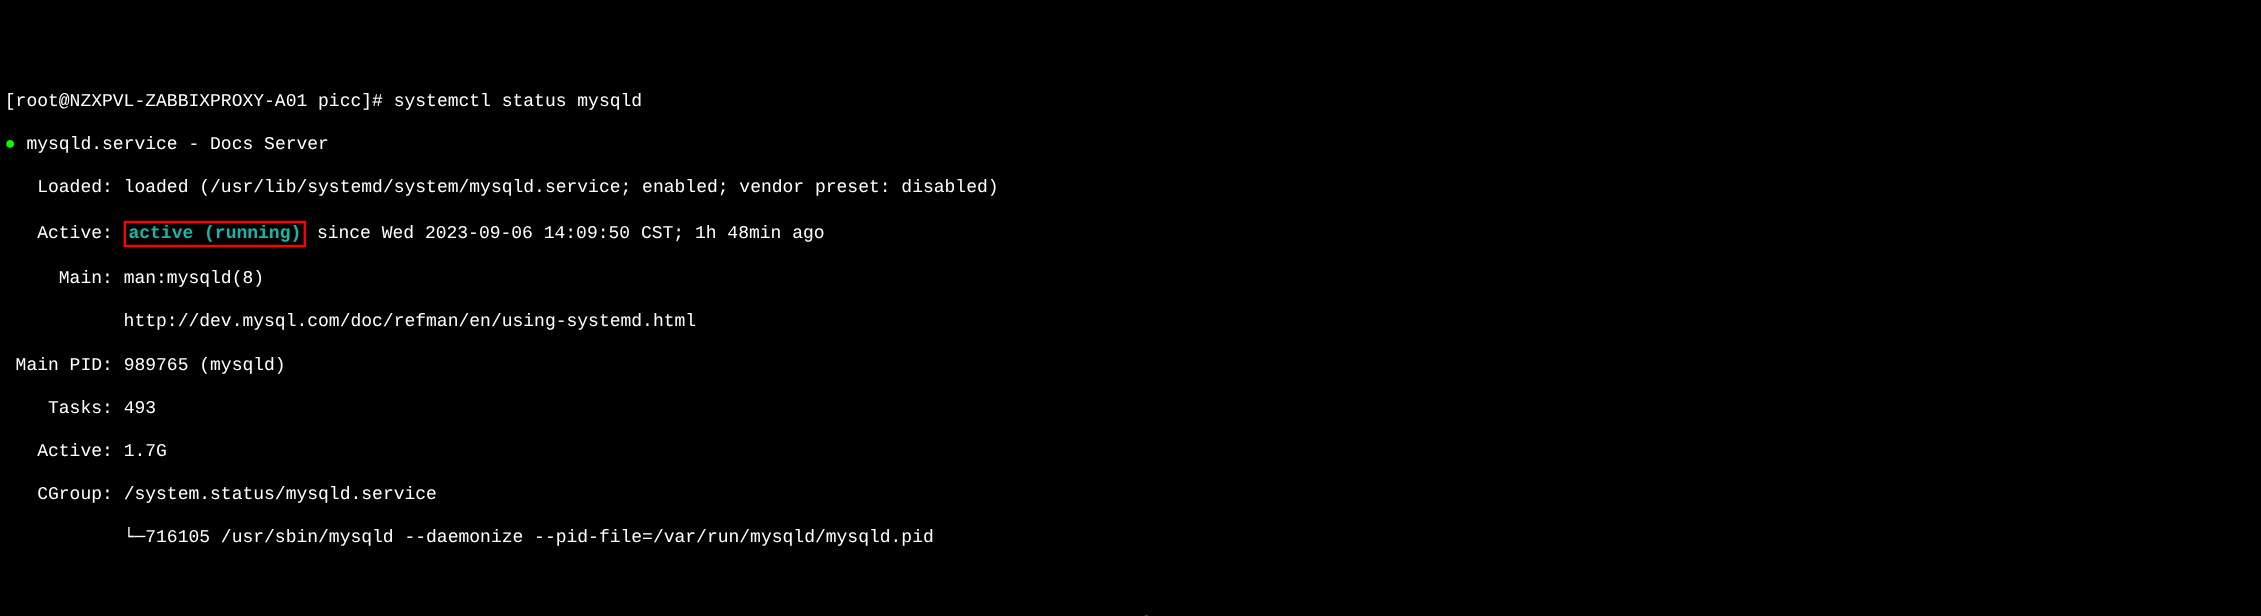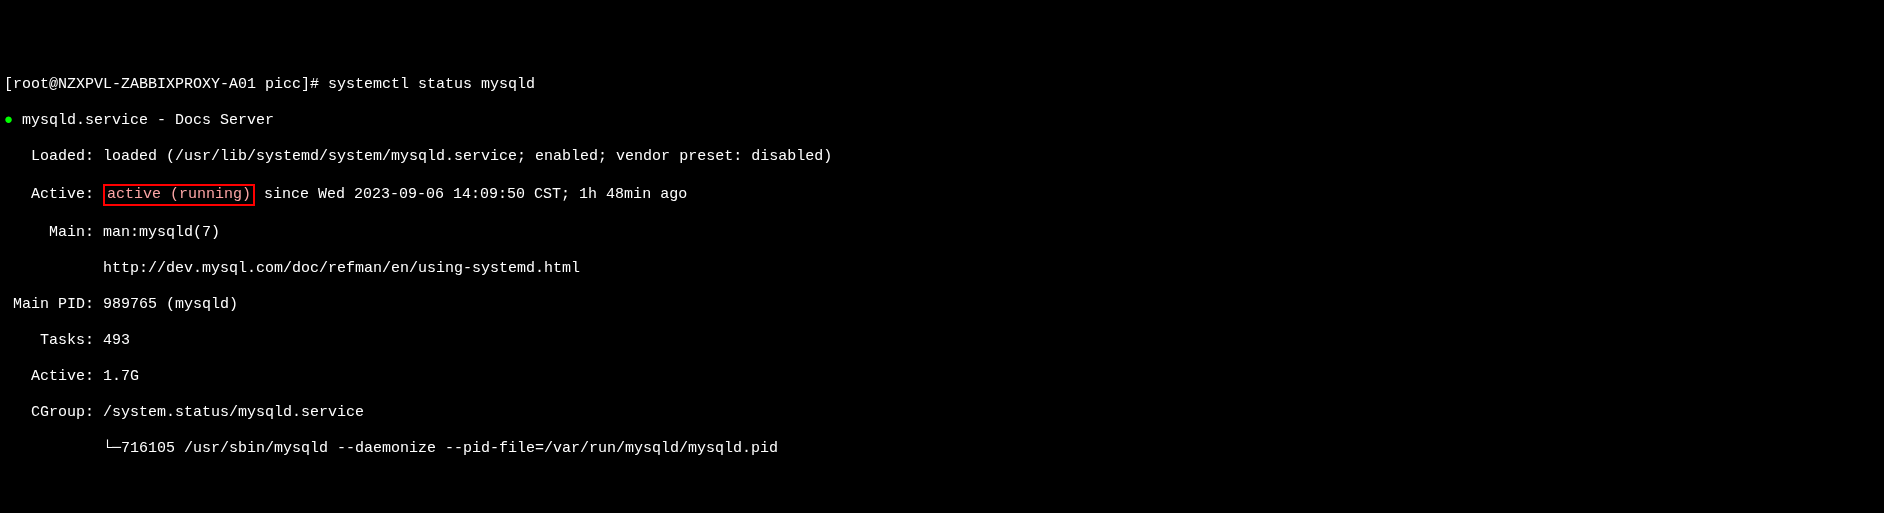--- a/index.html
+++ b/index.html
@@ -10,22 +10,22 @@
       font-family: "Courier New", monospace;
       font-size: 15px;
       line-height: 1.2;
       white-space: pre;
       overflow-x: hidden;
     }
     .line {
       display: block;
     }
     .green {
-      color: #fca5a5;
-      font-weight: normal;
+      color: #14b8a6;
+      font-weight: bold;
     }
     .red-box {
       border: 2px solid #ff0000;
       padding: 0 2px;
       display: inline-block;
     }
     .bold {
       font-weight: bold;
     }
     .bullet {
@@ -38,21 +38,21 @@
   </style>
 </head>
 <body>
 
 
 
 <div class="line"><span>[root@NZXPVL-ZABBIXPROXY-A01 picc]# </span><span>systemctl status mysqld</span></div>
 <div class="line"><span class="bullet">●</span> <span>mysqld.service - Docs Server</span></div>
 <div class="line"><span>   Loaded: </span><span>loaded (/usr/lib/systemd/system/mysqld.service; enabled; vendor preset: disabled)</span></div>
 <div class="line"><span>   Active: </span><span class="red-box"><span class="green">active (running)</span></span><span> since Wed 2023-09-06 14:09:50 CST; 1h 48min ago</span></div>
-<div class="line"><span>     Main: </span><span>man:mysqld(7)</span></div>
+<div class="line"><span>     Main: </span><span>man:mysqld(8)</span></div>
 <div class="line"><span>           http://dev.mysql.com/doc/refman/en/using-systemd.html</span></div>
 <div class="line"><span> Main PID: </span><span>989765 (mysqld)</span></div>
 <div class="line"><span>    Tasks: </span><span>493</span></div>
 <div class="line"><span>   Active: </span><span>1.7G</span></div>
 <div class="line"><span>   CGroup: </span><span>/system.status/mysqld.service</span></div>
 <div class="line"><span>           └─716105 /usr/sbin/mysqld --daemonize --pid-file=/var/run/mysqld/mysqld.pid</span></div>
 <div class="line"> </div>
 <div id="log-container"><div class="line nowrap"><span>Sep 06 14:49:51 NZXPVL-ZABBIXPROXY-A01 systemd[1]: </span><span class="bold">/usr/lib/systemd/system/mysqld.service:18: PIDFile= references a path below legacy directory /var/run/, u</span><span>&gt;</span></div></div>
 
 

